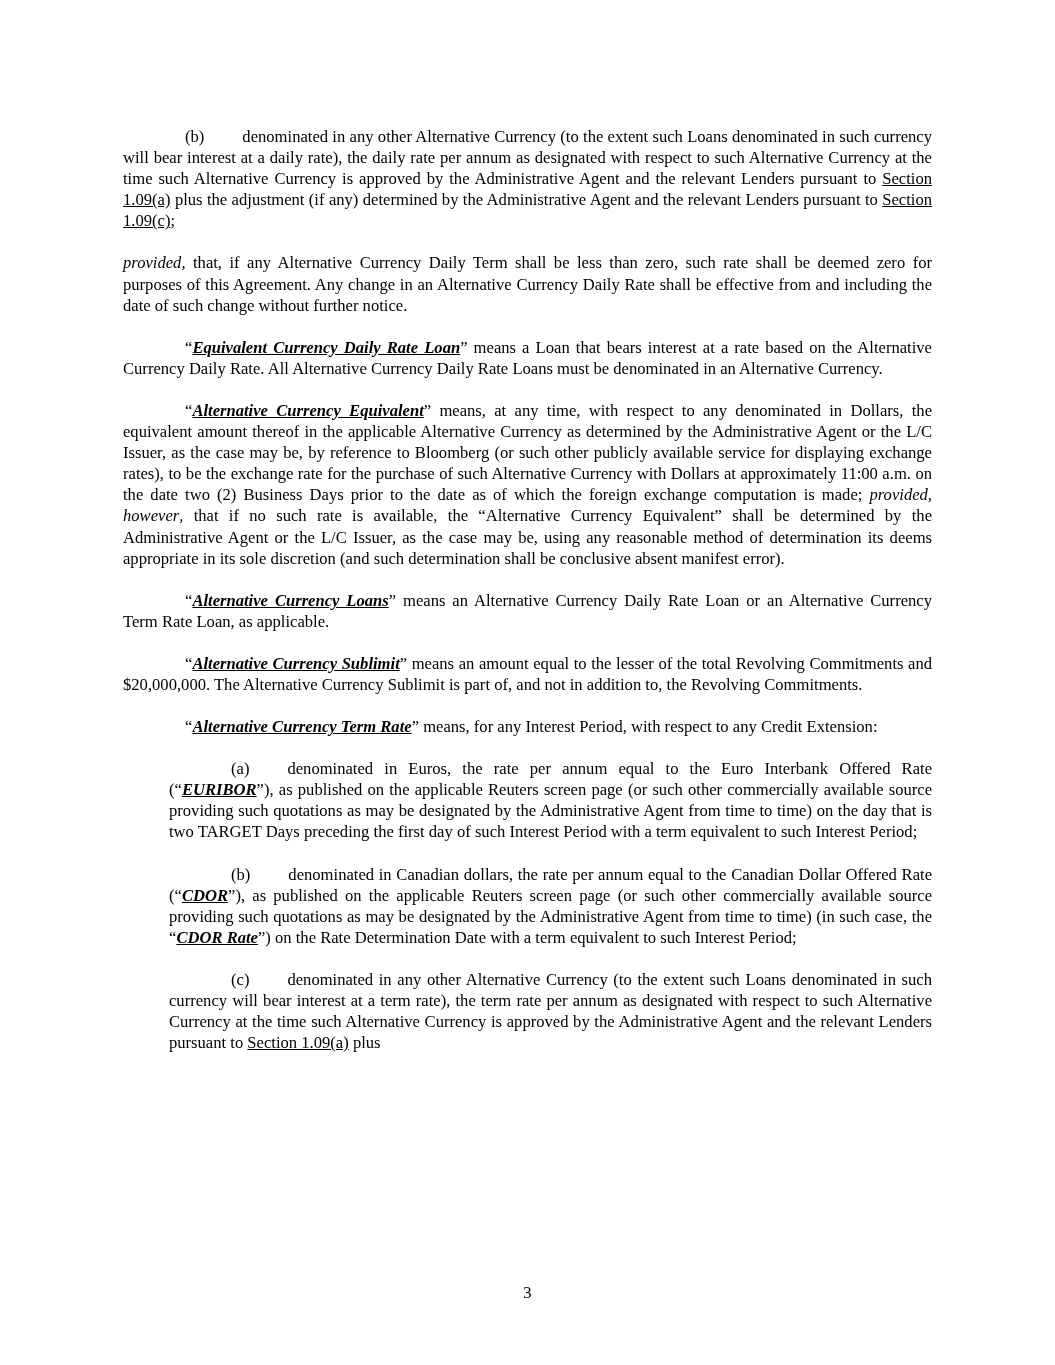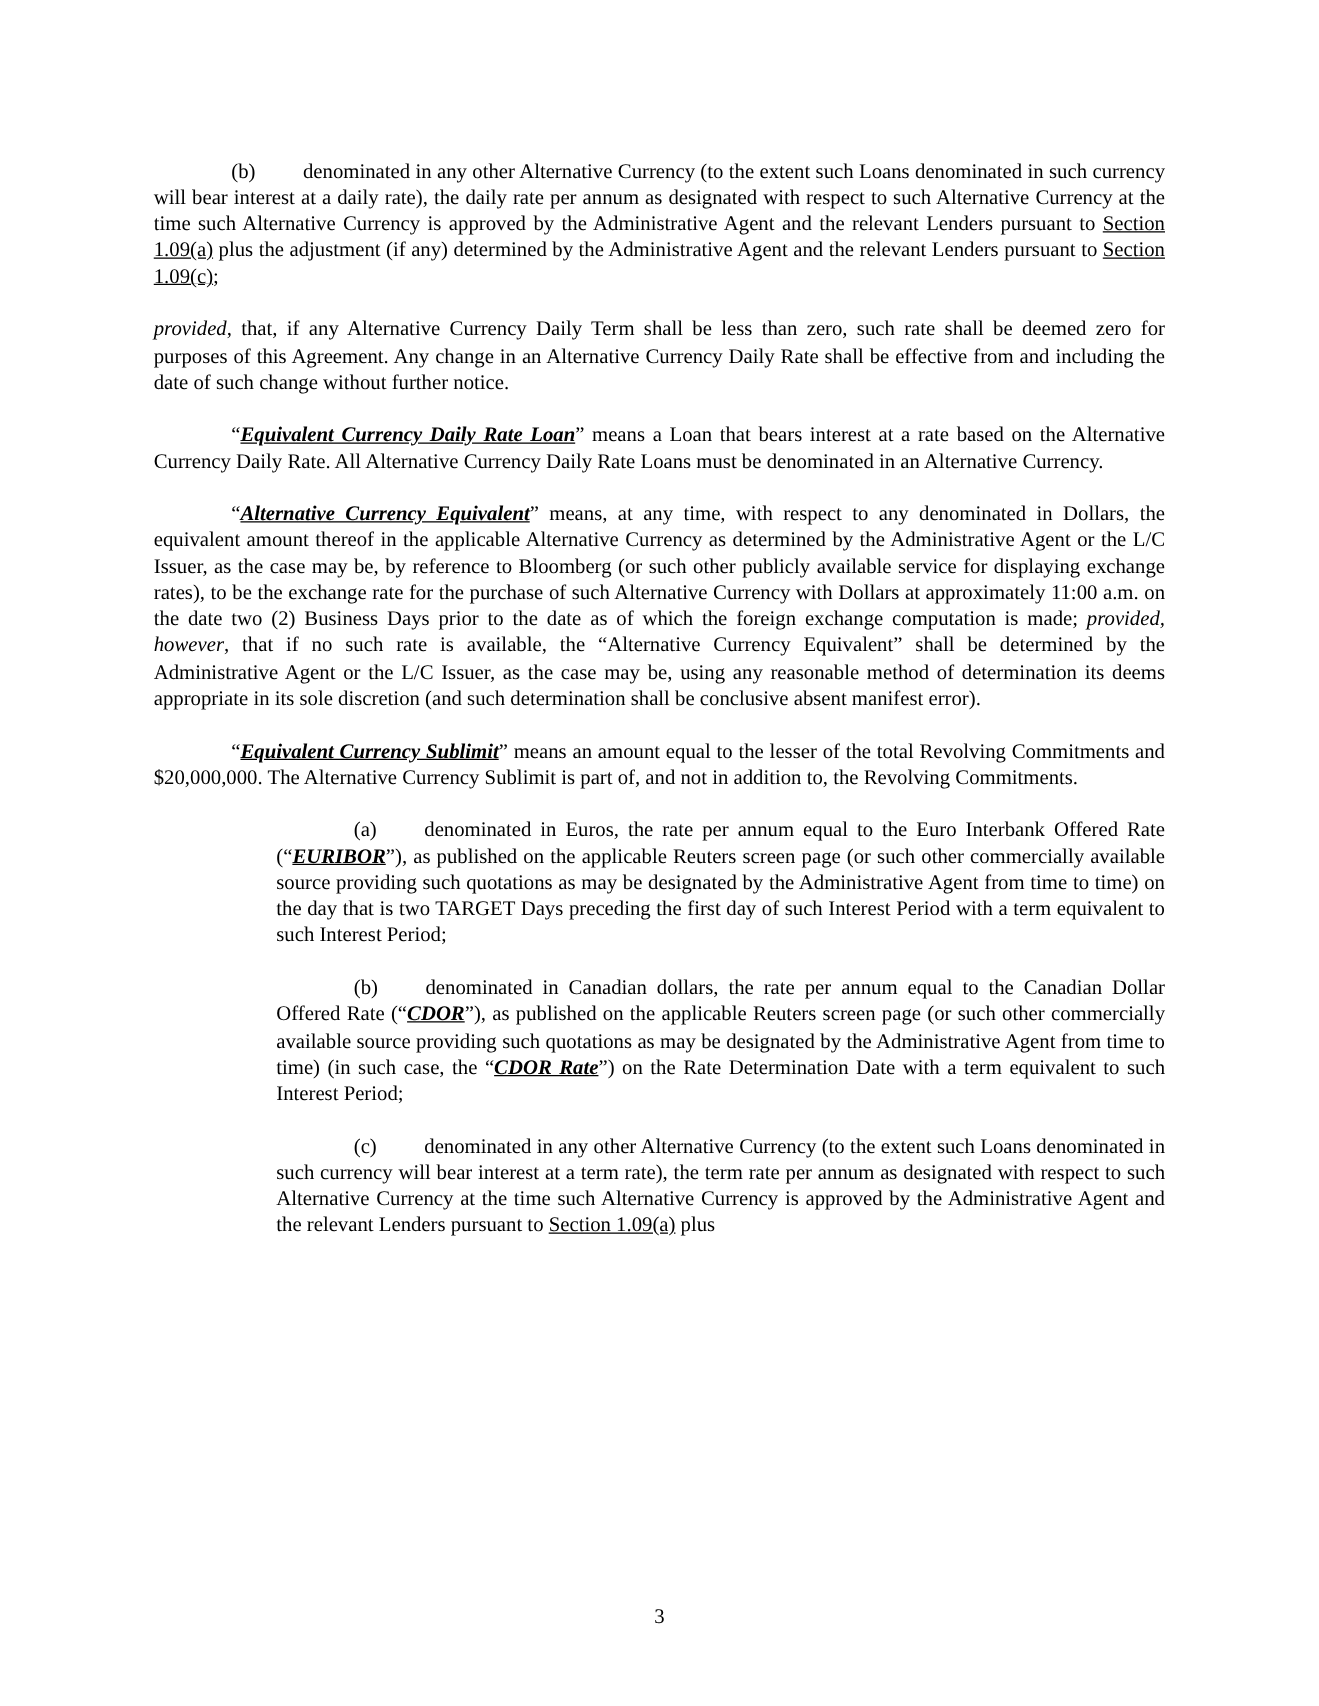--- a/index.html
+++ b/index.html
@@ -23,21 +23,21 @@
     width: 809px;
   }
   .para {
     margin: 0 0 21px 0;
     font-size: 16.6px;
     line-height: 21.1px;
     text-align: justify;
   }
   .para.body  { text-indent: 62px; }
   .para.flush { text-indent: 0; }
-  .para.sub   { margin-left: 98px; text-indent: 62px; }
+  .para.sub   { margin-left: 46px; text-indent: 62px; }
 
   .run-plain     { }
   .run-italic    { font-style: italic; margin-top: 39px; }
   .run-underline { text-decoration: underline; }
   .run-bid       { font-weight: bold; font-style: italic; text-decoration: underline; }
   .run-tab       { display: inline-block; width: 38px; }
 
   .page-number {
     position: absolute;
     left: 0;
@@ -50,19 +50,21 @@
 </style>
 </head>
 <body>
 
 <div class="page">
   <div class="content">
       <p class="para body"><span class="run-plain">(b)</span><span class="run-tab"></span><span class="run-plain">denominated in any other Alternative Currency (to the extent such Loans denominated in such currency will bear interest at a daily rate), the daily rate per annum as designated with respect to such Alternative Currency at the time such Alternative Currency is approved by the Administrative Agent and the relevant Lenders pursuant to </span><span class="run-underline">Section 1.09(a)</span><span class="run-plain"> plus the adjustment (if any) determined by the Administrative Agent and the relevant Lenders pursuant to </span><span class="run-underline">Section 1.09(c)</span><span class="run-plain">;</span></p>
       <p class="para flush"><span class="run-italic">provided</span><span class="run-plain">, that, if any Alternative Currency Daily Term shall be less than zero, such rate shall be deemed zero for purposes of this Agreement.  Any change in an Alternative Currency Daily Rate shall be effective from and including the date of such change without further notice.</span></p>
       <p class="para body"><span class="run-plain">“</span><span class="run-bid">Equivalent Currency Daily Rate Loan</span><span class="run-plain">” means a Loan that bears interest at a rate based on the Alternative Currency Daily Rate. All Alternative Currency Daily Rate Loans must be denominated in an Alternative Currency.</span></p>
       <p class="para body"><span class="run-plain">“</span><span class="run-bid">Alternative Currency Equivalent</span><span class="run-plain">” means, at any time, with respect to any denominated in Dollars, the equivalent amount thereof in the applicable Alternative Currency as determined by the Administrative Agent or the L/C Issuer, as the case may be, by reference to Bloomberg (or such other publicly available service for displaying exchange rates), to be the exchange rate for the purchase of such Alternative Currency with Dollars at approximately 11:00 a.m. on the date two (2) Business Days prior to the date as of which the foreign exchange computation is made; </span><span class="run-italic">provided, however</span><span class="run-plain">, that if no such rate is available, the “Alternative Currency Equivalent” shall be determined by the Administrative Agent or the L/C Issuer, as the case may be, using any reasonable method of determination its deems appropriate in its sole discretion (and such determination shall be conclusive absent manifest error).</span></p>
-      <p class="para body"><span class="run-plain">“</span><span class="run-bid">Equivalent Currency Sublimit</span><span class="run-plain">” means an amount equal to the lesser of the total Revolving Commitments and $20,000,000.  The Alternative Currency Sublimit is part of, and not in addition to, the Revolving Commitments.</span></p>
+      <p class="para body"><span class="run-plain">“</span><span class="run-bid">Alternative Currency Loans</span><span class="run-plain">” means an Alternative Currency Daily Rate Loan or an Alternative Currency Term Rate Loan, as applicable.</span></p>
+      <p class="para body"><span class="run-plain">“</span><span class="run-bid">Alternative Currency Sublimit</span><span class="run-plain">” means an amount equal to the lesser of the total Revolving Commitments and $20,000,000.  The Alternative Currency Sublimit is part of, and not in addition to, the Revolving Commitments.</span></p>
+      <p class="para body"><span class="run-plain">“</span><span class="run-bid">Alternative Currency Term Rate</span><span class="run-plain">” means, for any Interest Period, with respect to any Credit Extension:</span></p>
       <p class="para sub"><span class="run-plain">(a)</span><span class="run-tab"></span><span class="run-plain">denominated in Euros, the rate per annum equal to the Euro Interbank Offered Rate (“</span><span class="run-bid">EURIBOR</span><span class="run-plain">”), as published on the applicable Reuters screen page (or such other commercially available source providing such quotations as may be designated by the Administrative Agent from time to time) on the day that is two TARGET Days preceding the first day of such Interest Period with a term equivalent to such Interest Period;</span></p>
       <p class="para sub"><span class="run-plain">(b)</span><span class="run-tab"></span><span class="run-plain">denominated in Canadian dollars, the rate per annum equal to the Canadian Dollar Offered Rate (“</span><span class="run-bid">CDOR</span><span class="run-plain">”), as published on the applicable Reuters screen page (or such other commercially available source providing such quotations as may be designated by the Administrative Agent from time to time) (in such case, the “</span><span class="run-bid">CDOR Rate</span><span class="run-plain">”) on the Rate Determination Date with a term equivalent to such Interest Period;</span></p>
       <p class="para sub"><span class="run-plain">(c)</span><span class="run-tab"></span><span class="run-plain">denominated in any other Alternative Currency (to the extent such Loans denominated in such currency will bear interest at a term rate), the term rate per annum as designated with respect to such Alternative Currency at the time such Alternative Currency is approved by the Administrative Agent and the relevant Lenders pursuant to </span><span class="run-underline">Section 1.09(a)</span><span class="run-plain"> plus</span></p>
     </div>
   <div class="page-number">3</div>
 </div>
 
 </body></html>

